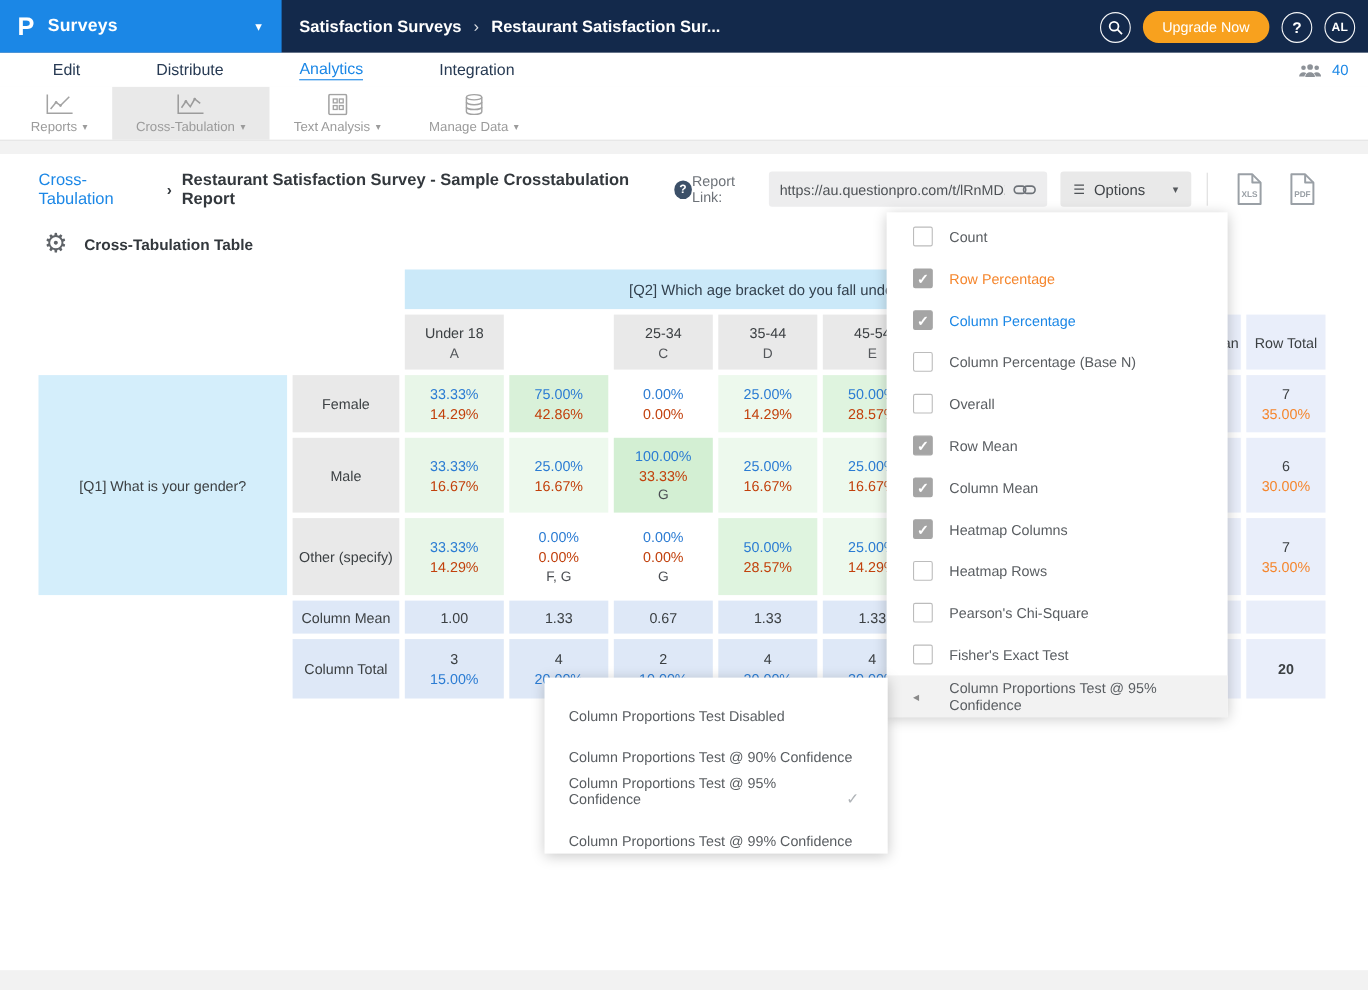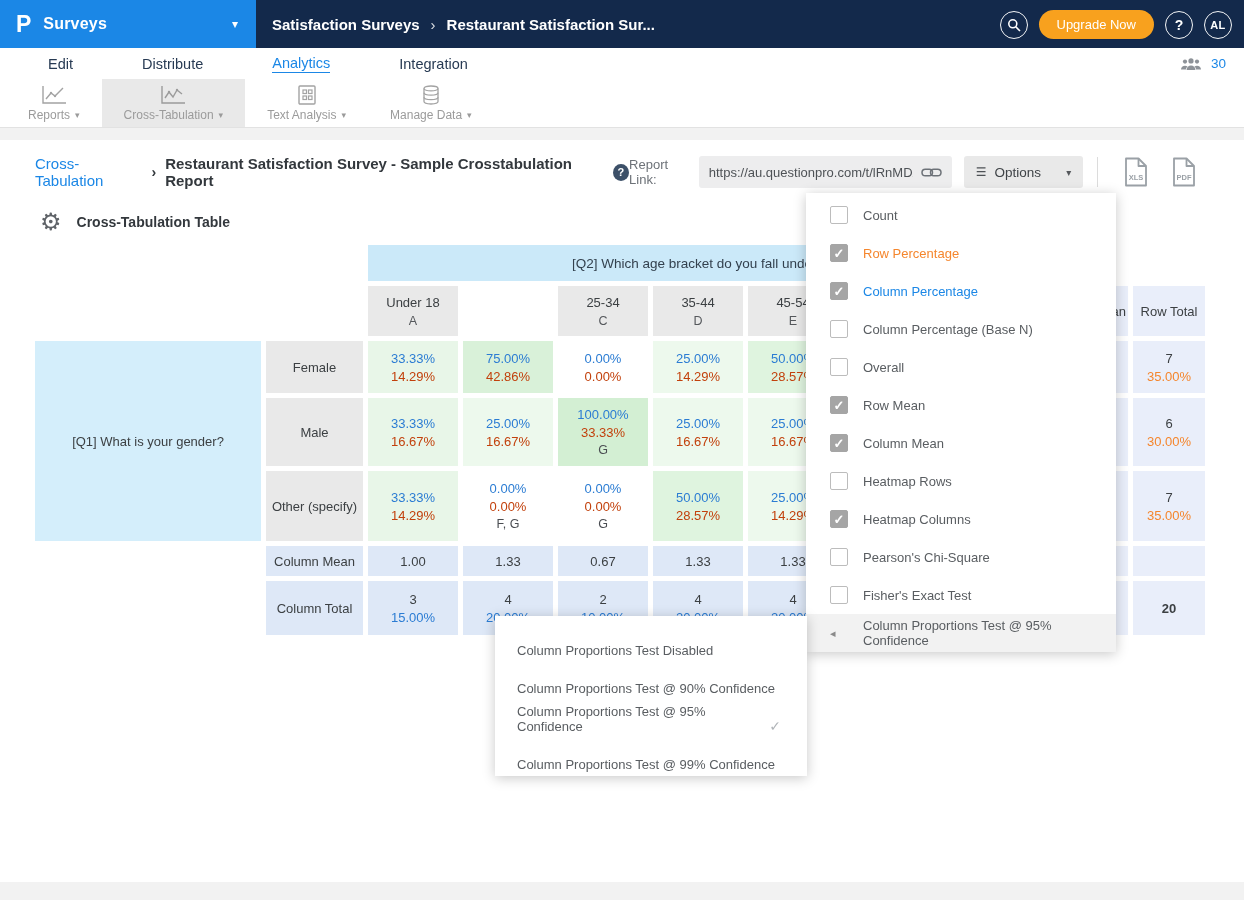--- a/index.html
+++ b/index.html
@@ -150,21 +150,21 @@
       <svg width="22" height="14" viewBox="0 0 22 14">
         <g fill="#8d9298">
           <circle cx="5" cy="4.6" r="2.1"></circle>
             <circle cx="17" cy="4.6" r="2.1"></circle>
             <circle cx="11" cy="3.9" r="2.6"></circle>
           <path d="M1 12.6c0-2.3 1.8-3.9 4-3.9 1 0 1.9.3 2.6.9-1.2 1-1.6 2-1.7 3z"></path>
           <path d="M21 12.6c0-2.3-1.8-3.9-4-3.9-1 0-1.9.3-2.6.9 1.2 1 1.6 2 1.7 3z"></path>
           <path d="M6.6 13c0-2.7 2-4.4 4.4-4.4s4.4 1.7 4.4 4.4z"></path>
         </g>
       </svg>
-      <span class="count">30</span>
+      <span class="count">40</span>
     </div>
   </div>
 
   <div class="toolbar">
     <div class="tb-item">
       <svg width="26" height="20" viewBox="0 0 26 20">
         <polyline points="2,1 2,18 25,18" fill="none" stroke="#a3a3a3" stroke-width="1.4"></polyline>
         <polyline points="5,14 10,8 14,11 22,3" fill="none" stroke="#a3a3a3" stroke-width="1.4"></polyline>
         <circle cx="10" cy="8" r="1.2" fill="#a3a3a3"></circle>
           <circle cx="14" cy="11" r="1.2" fill="#a3a3a3"></circle>
@@ -446,26 +446,26 @@
       </div>
     <div class="menu-item">
         <span class="cb checked"></span>
         <span class="mi-label">Row Mean</span>
       </div>
     <div class="menu-item">
         <span class="cb checked"></span>
         <span class="mi-label">Column Mean</span>
       </div>
     <div class="menu-item">
-        <span class="cb"></span>
-        <span class="mi-label">Heatmap Rows</span>
-      </div>
-    <div class="menu-item">
         <span class="cb checked"></span>
         <span class="mi-label">Heatmap Columns</span>
+      </div>
+    <div class="menu-item">
+        <span class="cb"></span>
+        <span class="mi-label">Heatmap Rows</span>
       </div>
     <div class="menu-item">
         <span class="cb"></span>
         <span class="mi-label">Pearson's Chi-Square</span>
       </div>
     <div class="menu-item">
         <span class="cb"></span>
         <span class="mi-label">Fisher's Exact Test</span>
       </div>
     <div class="menu-item trigger">

